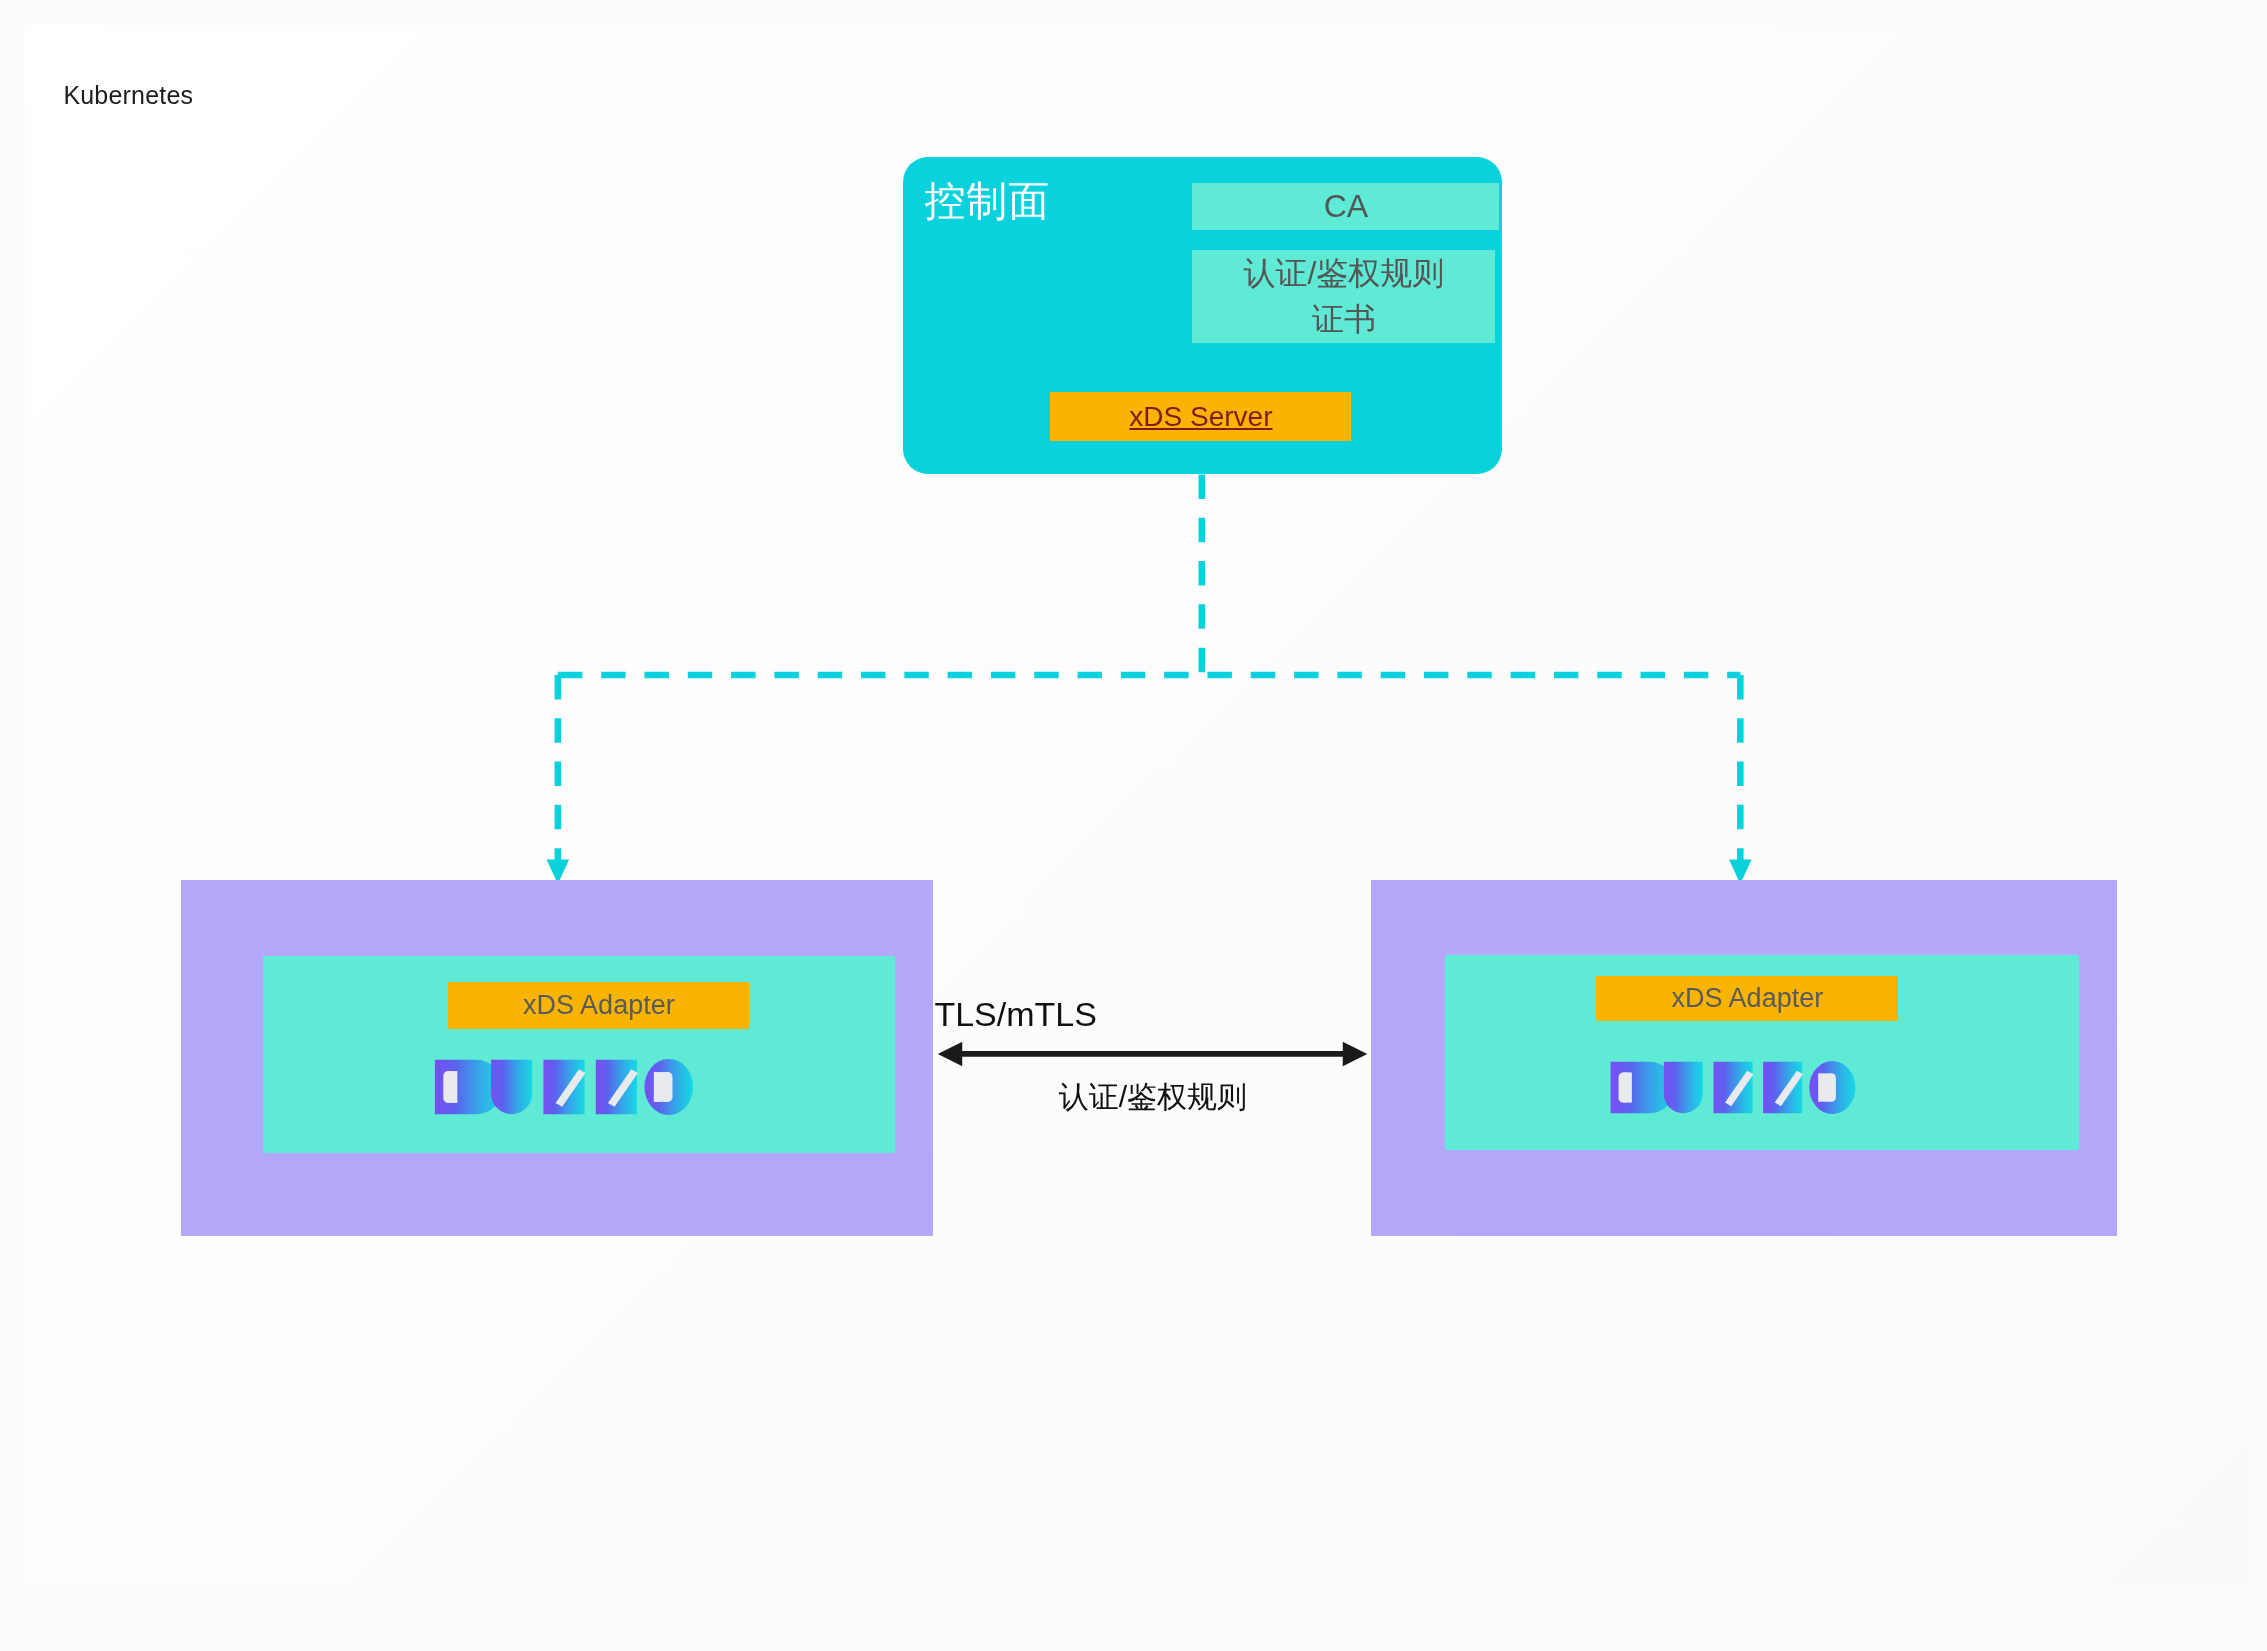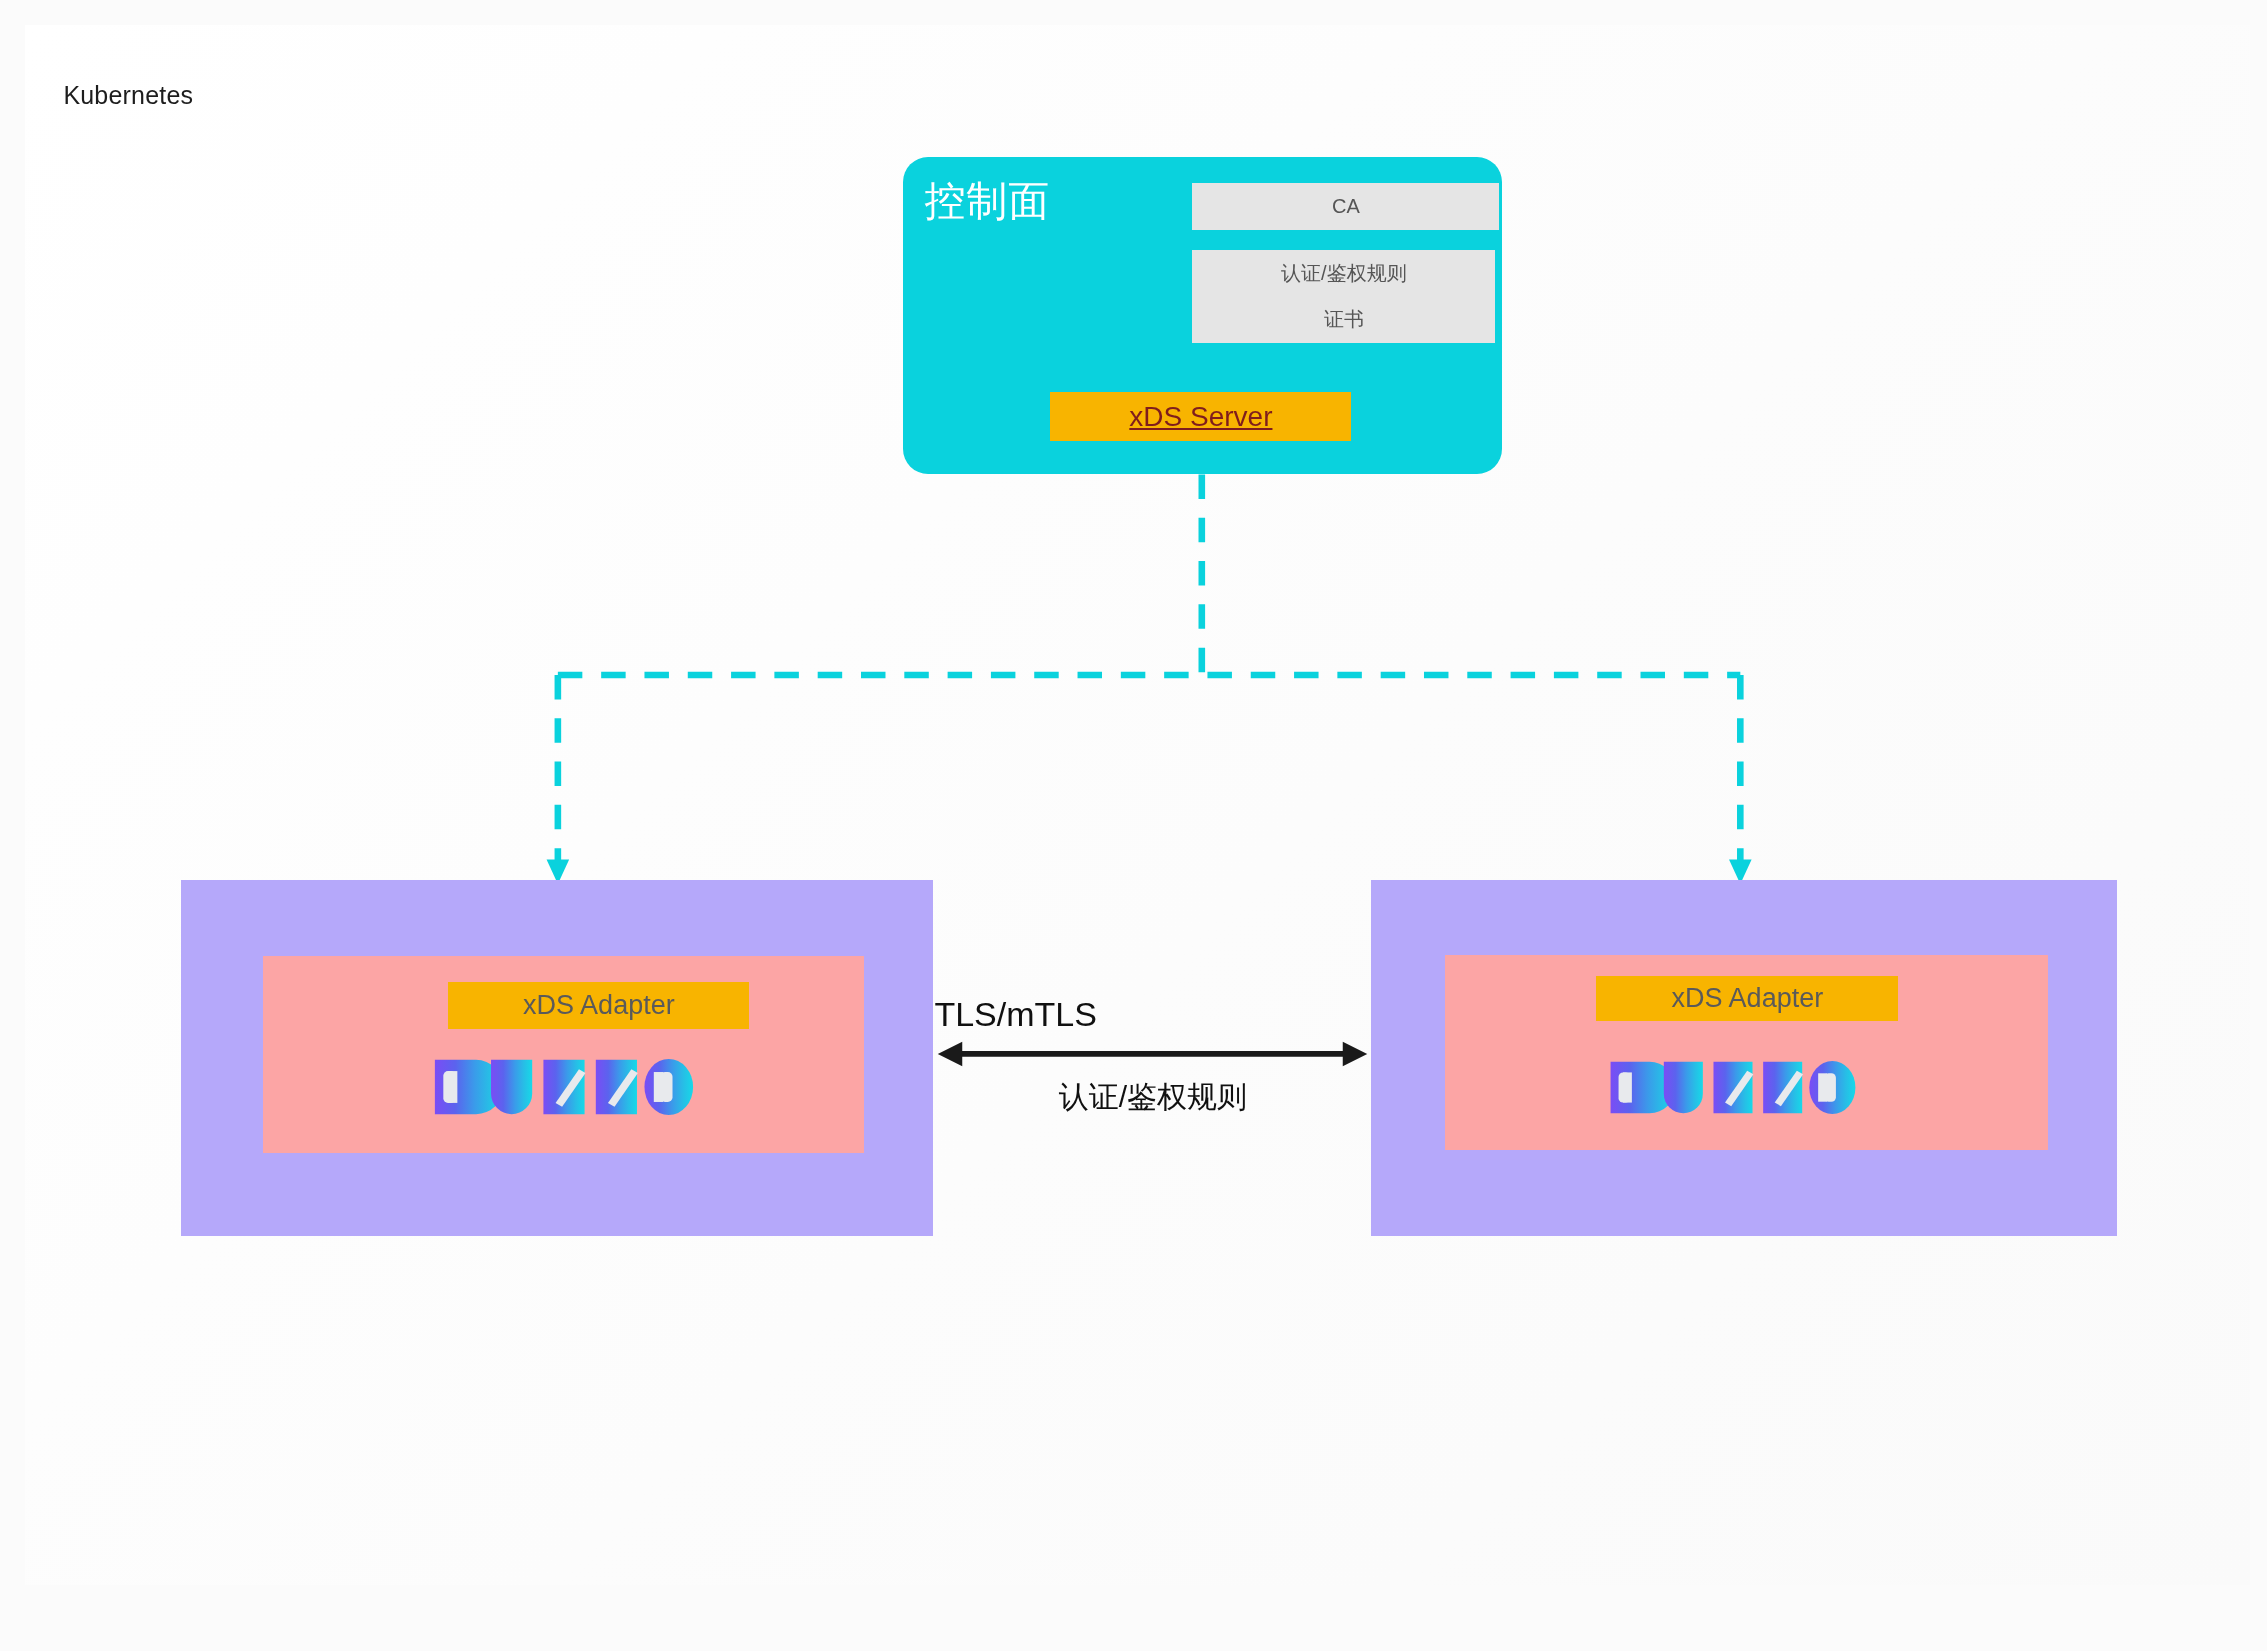--- a/index.html
+++ b/index.html
@@ -57,23 +57,23 @@
     top: 17px;
     font-size: 41px;
     color: #ffffff;
     letter-spacing: 0.9px;
     white-space: nowrap;
   }
   .cp-chip {
     position: absolute;
     left: 289px;
     height: 47px;
-    background: #e5e5e5;
+    background: #5eead4;
     color: #555555;
-    font-size: 20px;
+    font-size: 32px;
     display: flex;
     align-items: center;
     justify-content: center;
     white-space: nowrap;
   }
   #cp-chip-0 { top: 25.4px;  width: 307px; }
   #cp-chip-1 { top: 93px;  width: 303px; }
   #cp-chip-2 { top: 139px; width: 303px; }
 
   #xds-server {
@@ -100,21 +100,22 @@
     position: absolute;
     top: 855px;
     height: 356px;
     background: #b5a8fa;
   }
   #pod-left  { left: 156px;  width: 752px; }
   #pod-right { left: 1346px; width: 746px; }
 
   .pod-inner {
     position: absolute;
-    background: #fca5a5;
+    background: #5eead4;
+    padding-left: 31px;
   }
   #pod-inner-left  { left: 82px;  top: 76px; width: 601px; height: 197px; }
   #pod-inner-right { left: 74px;  top: 75px; width: 603px; height: 195px; }
 
   .xds-adapter {
     position: absolute;
     background: #f8b400;
     color: #5a5a5a;
     font-size: 27px;
     display: flex;

